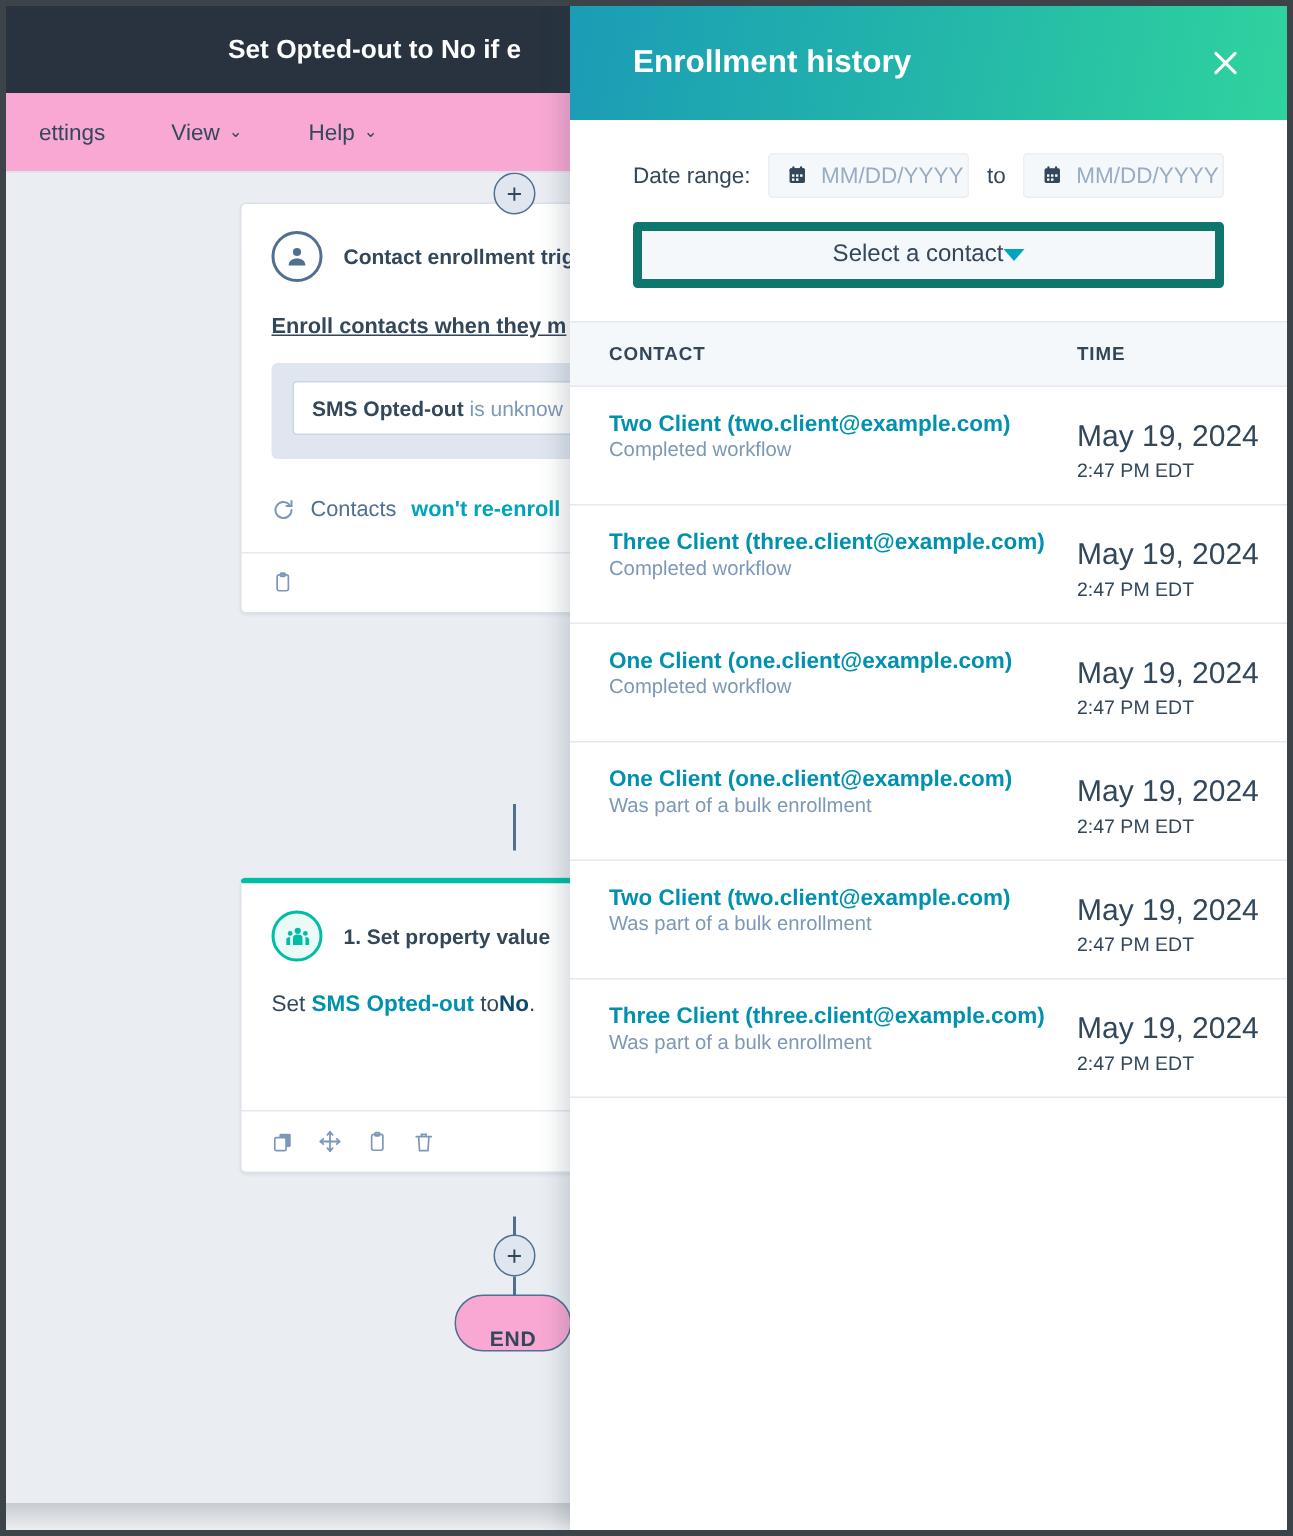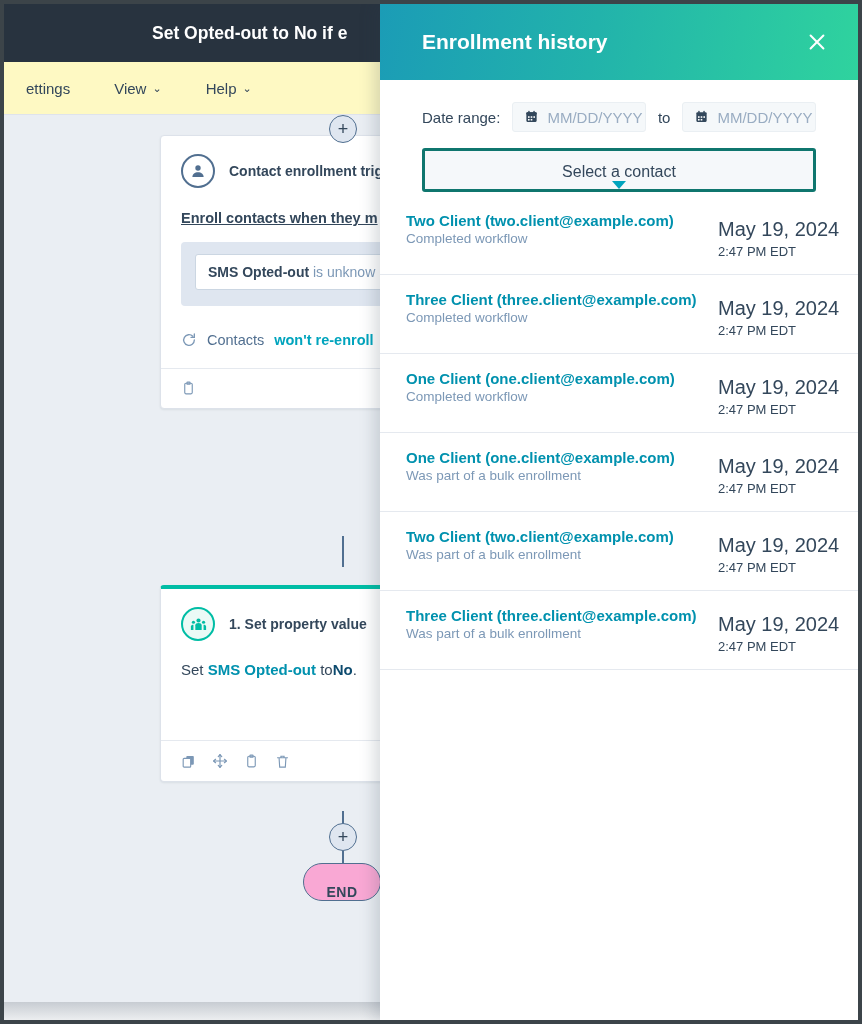--- a/index.html
+++ b/index.html
@@ -35,21 +35,21 @@
     font-size: 17.5px;
     font-weight: bold;
     white-space: nowrap;
     position: absolute;
     left: 148px;
     top: 50%;
     transform: translateY(-50%);
   }
   .menubar {
     height: 53px;
-    background: #fef9c3;
+    background: #f9a8d4;
     display: flex; align-items: center;
     padding-left: 0px;
     border-bottom: 1px solid #dfe3eb;
   }
   .menu-item {
     color: #33475b;
     font-size: 15px;
     display: flex; align-items: center; gap: 6px;
     padding: 0 22px;
     white-space: nowrap;
@@ -226,26 +226,25 @@
     padding: 0 12px;
     flex: 1 1 0;
     min-width: 0;
   }
   .date-input .ph { color: #99acc2; font-size: 15px; white-space: nowrap; }
   .date-input .cal { color: #33475b; font-size: 13px; line-height: 1; }
   .to-label { font-size: 15px; color: #33475b; }
   .select-box {
     margin-top: 16px;
     background: #f5f8fa;
-    border: 3px solid #0f766e;
+    border: 6px solid #0f766e;
     border-radius: 3px;
     height: 44px;
-    display: flex; align-items: center; justify-content: flex-end;
+    display: flex; align-items: center; justify-content: center;
     padding: 0 14px;
-    flex-direction: column;
   }
   .select-box .sv { font-size: 16px; color: #33475b; }
   .select-box .arrow {
     width: 0; height: 0;
     border-left: 7px solid transparent;
     border-right: 7px solid transparent;
     border-top: 8px solid #00a4bd;
   }
   #table-head {
     margin-top: 18px;
@@ -477,20 +476,24 @@
             <span class="ph">MM/DD/YYYY</span>
           </div>
         </div>
 
         <div class="select-box">
           <span class="sv">Select a contact</span>
           <span class="arrow"></span>
         </div>
       </div>
 
+      <div id="table-head">
+        <div class="th col-contact">CONTACT</div>
+        <div class="th col-time">TIME</div>
+      </div>
 
       <div id="rows">
           <div class="row">
             <div class="cell-contact"><span class="clink">Two Client (two.client@example.com)</span><span class="cstatus">Completed workflow</span></div>
             <div class="cell-time">
               <div class="tdate">May 19, 2024</div>
               <div class="ttime">2:47 PM EDT</div>
             </div>
           </div>
           <div class="row">

